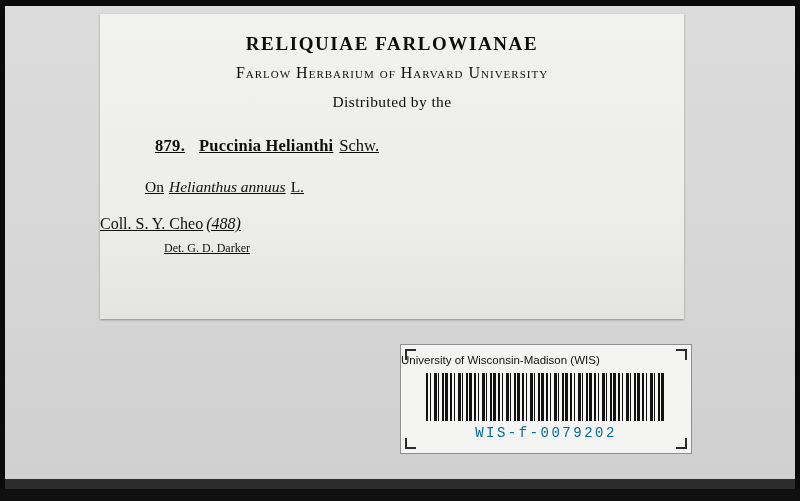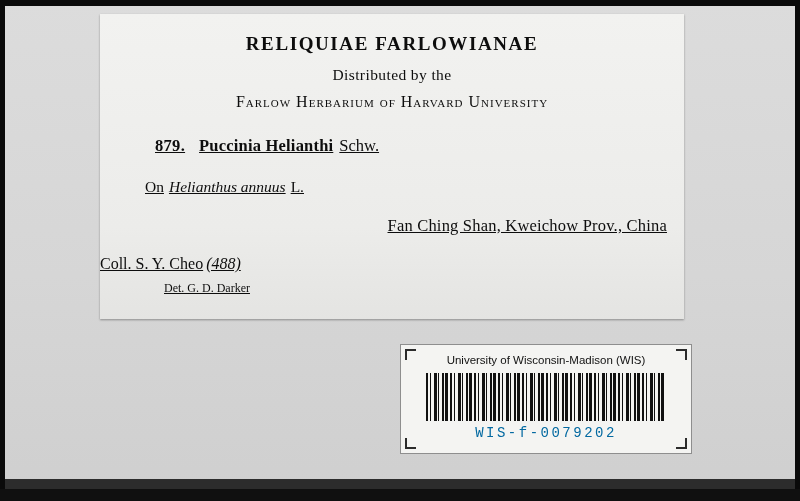--- a/index.html
+++ b/index.html
@@ -174,21 +174,21 @@
     height: 9px;
     border: 2px solid #2b2b2b;
   }
   #corner-tl { left: 4px;  top: 4px;  border-right: none; border-bottom: none; }
   #corner-tr { right: 4px; top: 4px;  border-left: none;  border-bottom: none; }
   #corner-bl { left: 4px;  bottom: 4px; border-right: none; border-top: none; }
   #corner-br { right: 4px; bottom: 4px; border-left: none;  border-top: none; }
 
   #barcode-institution {
     margin-top: 9px;
-    text-align: center;
+    text-align: left;
     font-family: "Liberation Sans", sans-serif;
     font-size: 11.5px;
     color: #111;
   }
   #barcode-bars {
     margin: 7px auto 0 auto;
     width: 240px;
     height: 48px;
     background-image: repeating-linear-gradient(
       90deg,
@@ -217,35 +217,34 @@
   <div id="sheet-edge-top"></div>
   <div id="sheet-edge-left"></div>
   <div id="sheet-edge-right"></div>
   <div id="sheet-bottom-strip"></div>
   <div id="sheet-edge-bottom"></div>
 
   <div id="label-card">
 
     <div class="hdr-line" id="header-title">RELIQUIAE FARLOWIANAE</div>
 
+    <div class="hdr-line" id="header-sub2">Farlow Herbarium of Harvard University</div>
+
     <div class="hdr-line" id="header-sub1">Distributed by the</div>
-
-    <div class="hdr-line" id="header-sub2">Farlow Herbarium of Harvard University</div>
 
     <div id="record-block">
 
       <div class="rec-row" id="taxon-row">
         <span id="taxon-number">879.</span><span id="taxon-name">Puccinia Helianthi</span><span id="taxon-author">Schw.</span>
       </div>
 
       <div class="rec-row" id="host-row">
         <span id="host-prefix">On</span><span id="host-name">Helianthus annuus</span><span id="host-authority">L.</span>
       </div>
 
-      <div class="rec-row" id="locality-row">Fan Ching Shan, Kweichow Prov., China</div>
 
 
       <div class="rec-row" id="collector-row">
         <span>Coll. S. Y. Cheo</span><span id="collector-number">(488)</span>
       </div>
 
       <div class="rec-row" id="determiner-row">Det.  G. D. Darker</div>
 
     </div>
   </div>

